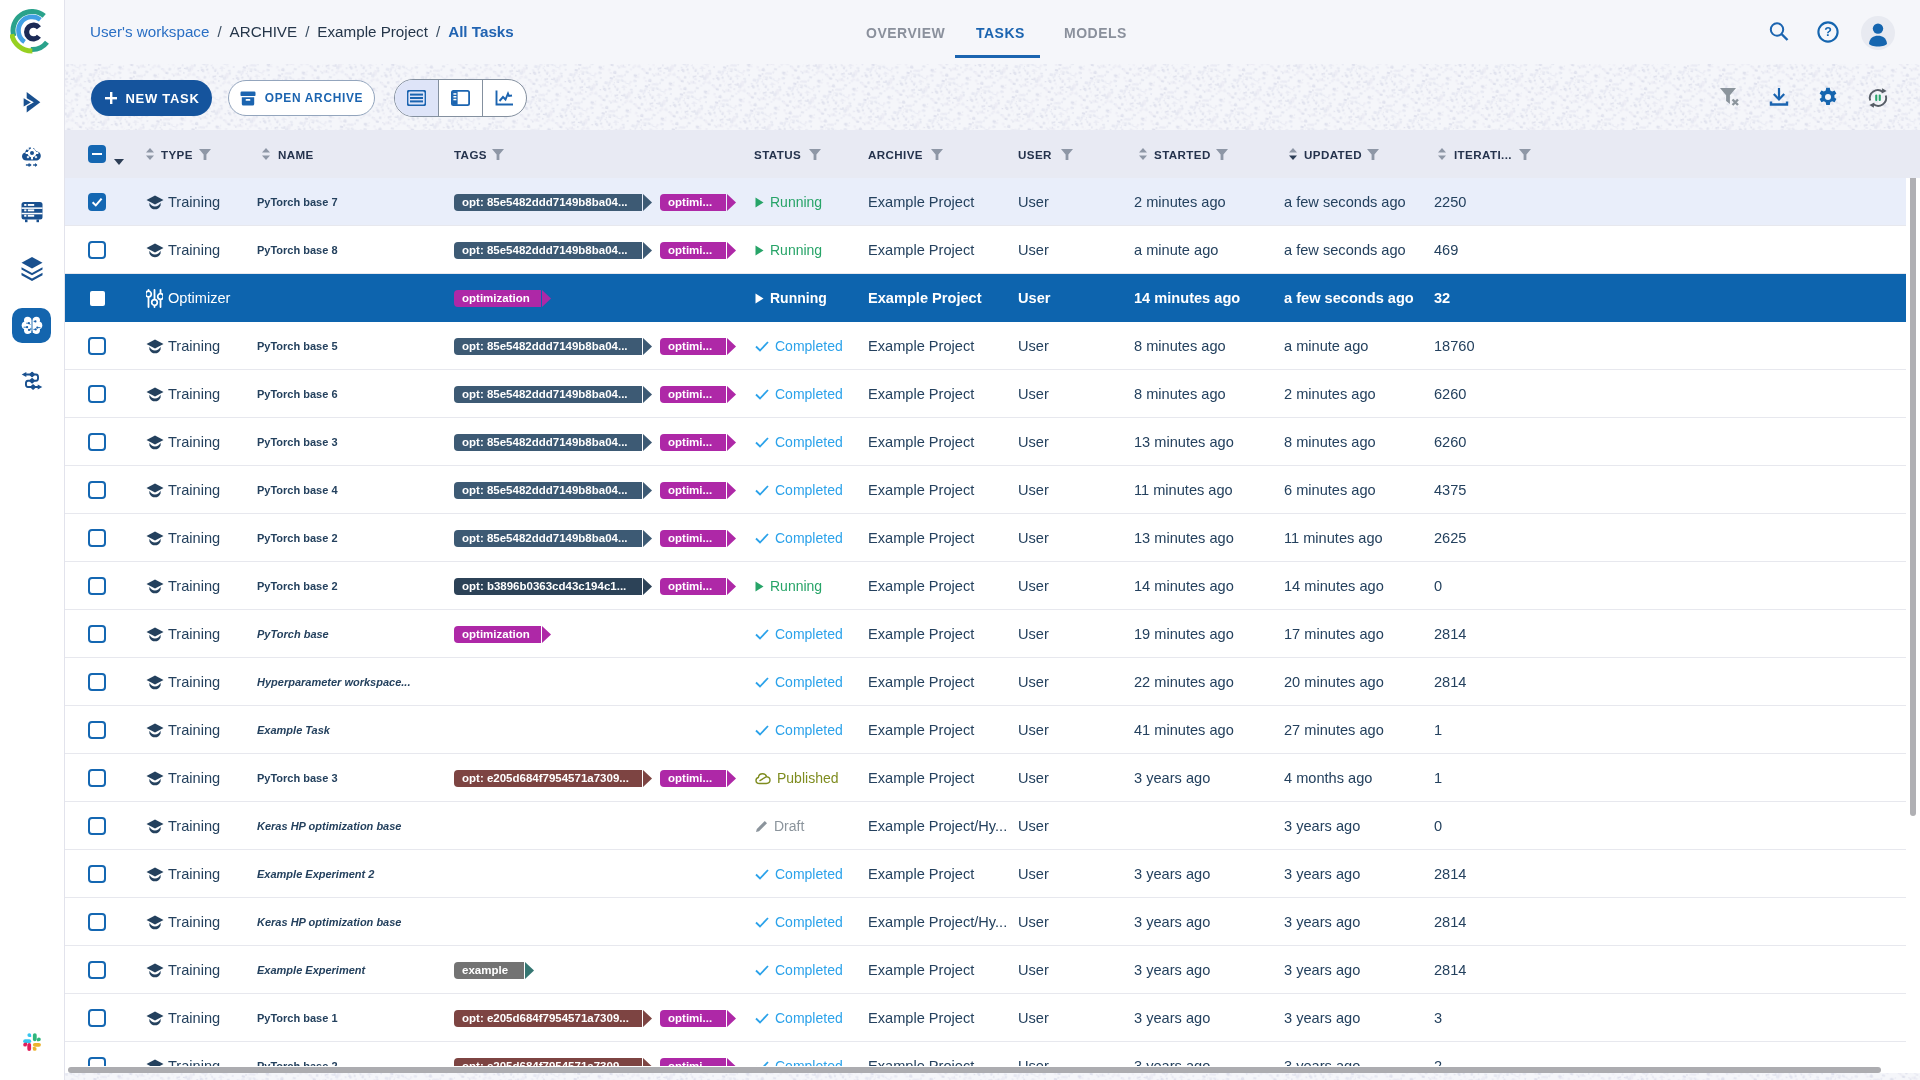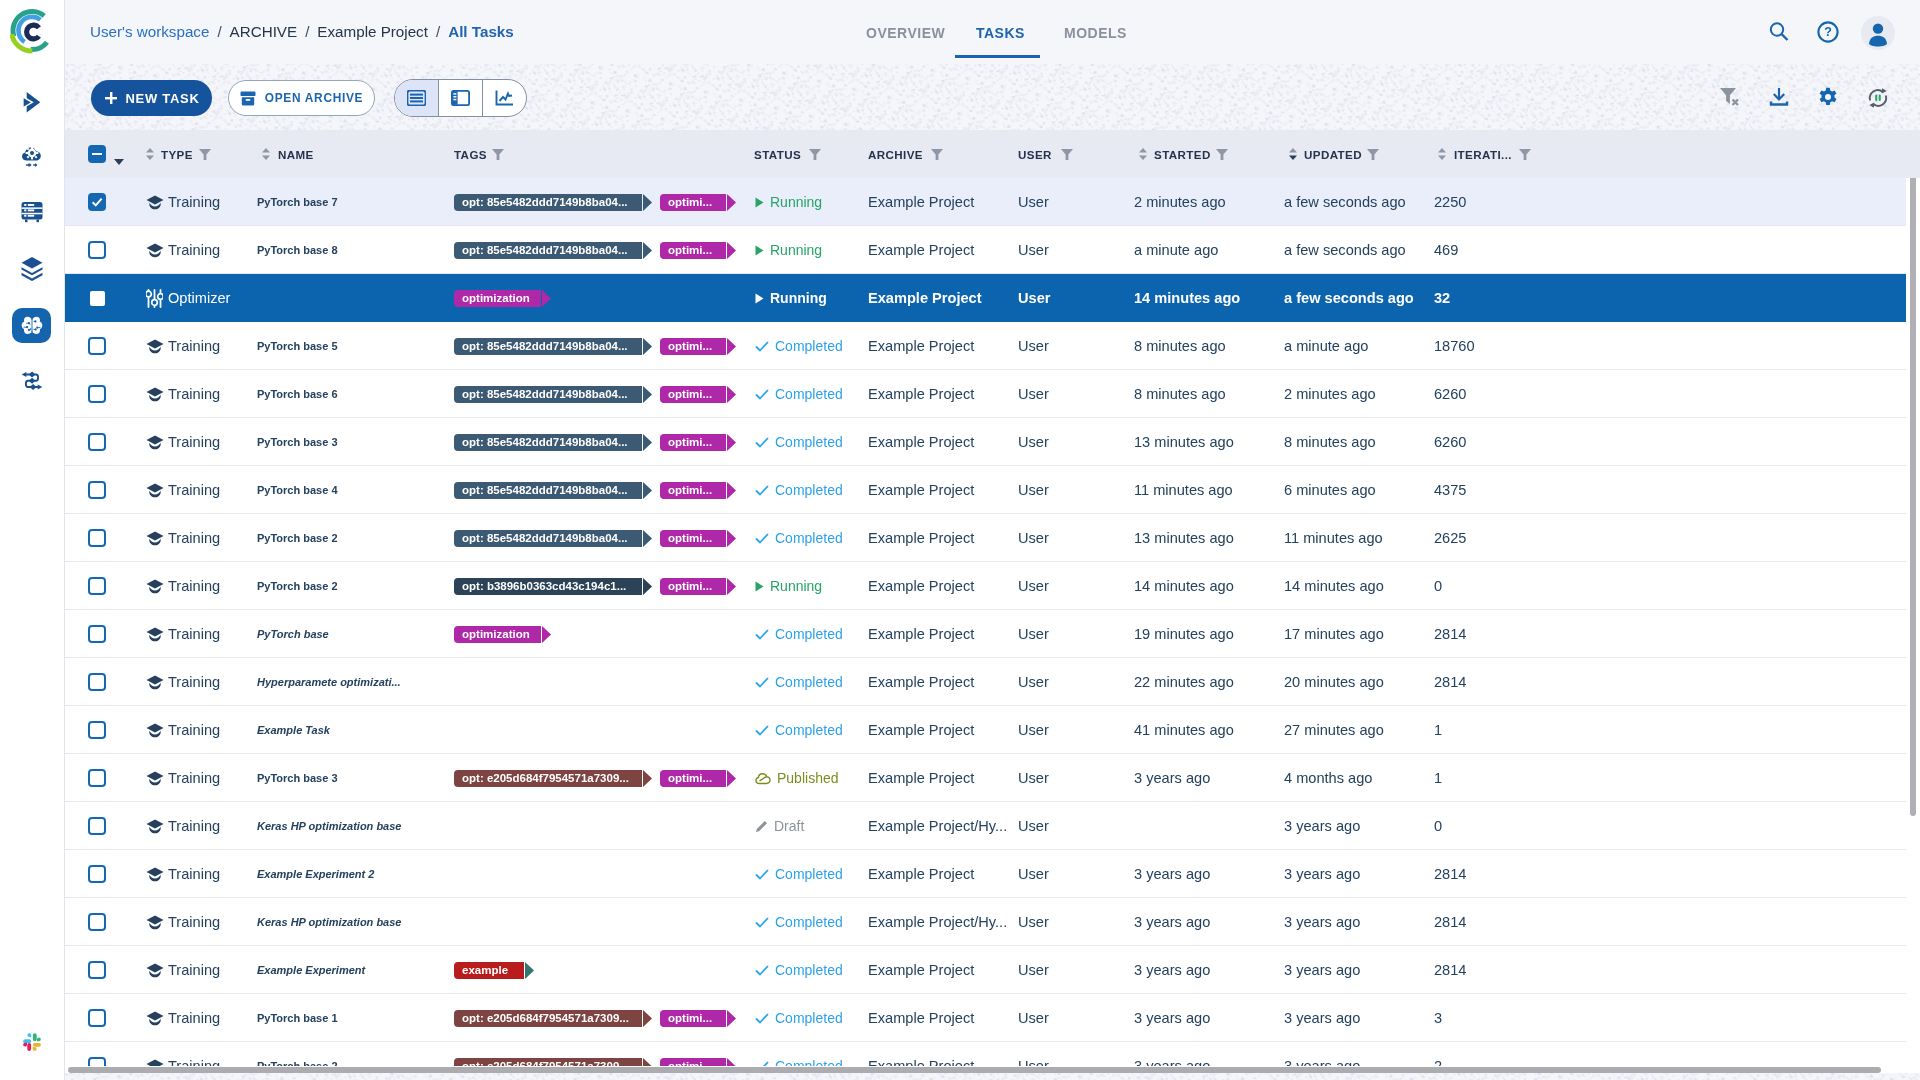--- a/index.html
+++ b/index.html
@@ -623,21 +623,21 @@
     </div>
     <div class="row" style="top:480px;">
       <span class="cb"></span>
       <span class="cell" style="left:81px;">
         <svg width="18" height="15" viewBox="0 0 18 15">
           <path d="M9,0.5 L17.5,5 L9,9.5 L0.5,5 Z" fill="#24415e"></path>
           <path d="M3.4,7.8 C4.6,10.2 6.6,11.6 9,11.6 C11.4,11.6 13.4,10.2 14.6,7.8 L14.6,10.4 C13.4,12.9 11.4,14.3 9,14.3 C6.6,14.3 4.6,12.9 3.4,10.4 Z" fill="#24415e"></path>
         </svg>
       </span>
       <span class="cell" style="left:103px;">Training</span>
-      <span class="cell name it" style="left:192px;">Hyperparamete optimizati...</span>
+      <span class="cell name it" style="left:192px;">Hyperparameter workspace...</span>
       <span class="cell st" style="left:690px;">
         <svg width="14" height="11" viewBox="0 0 14 11">
           <path d="M1,5.5 L5,9.5 L13,1" fill="none" stroke="#2ba2ea" stroke-width="1.8"></path>
         </svg>
         <span class="stt" style="color:#2ba2ea;">Completed</span>
       </span>
       <span class="cell" style="left:803px;">Example Project</span>
       <span class="cell" style="left:953px;">User</span>
       <span class="cell" style="left:1069px;">22 minutes ago</span>
       <span class="cell" style="left:1219px;">20 minutes ago</span>
@@ -765,21 +765,21 @@
       <span class="cb"></span>
       <span class="cell" style="left:81px;">
         <svg width="18" height="15" viewBox="0 0 18 15">
           <path d="M9,0.5 L17.5,5 L9,9.5 L0.5,5 Z" fill="#24415e"></path>
           <path d="M3.4,7.8 C4.6,10.2 6.6,11.6 9,11.6 C11.4,11.6 13.4,10.2 14.6,7.8 L14.6,10.4 C13.4,12.9 11.4,14.3 9,14.3 C6.6,14.3 4.6,12.9 3.4,10.4 Z" fill="#24415e"></path>
         </svg>
       </span>
       <span class="cell" style="left:103px;">Training</span>
       <span class="cell name it" style="left:192px;">Example Experiment</span>
       <span class="cell" style="left:389px;">
-        <span class="tag" style="background:#b91c1c;width:70px;border-radius:4px 0 0 4px;">example<span class="tip"><svg width="9" height="17" viewBox="0 0 9 17">
+        <span class="tag" style="background:#737373;width:70px;border-radius:4px 0 0 4px;">example<span class="tip"><svg width="9" height="17" viewBox="0 0 9 17">
               <polygon points="0,0 9,8.5 0,17" fill="#357672"></polygon>
             </svg></span></span>
       </span>
       <span class="cell st" style="left:690px;">
         <svg width="14" height="11" viewBox="0 0 14 11">
           <path d="M1,5.5 L5,9.5 L13,1" fill="none" stroke="#2ba2ea" stroke-width="1.8"></path>
         </svg>
         <span class="stt" style="color:#2ba2ea;">Completed</span>
       </span>
       <span class="cell" style="left:803px;">Example Project</span>

